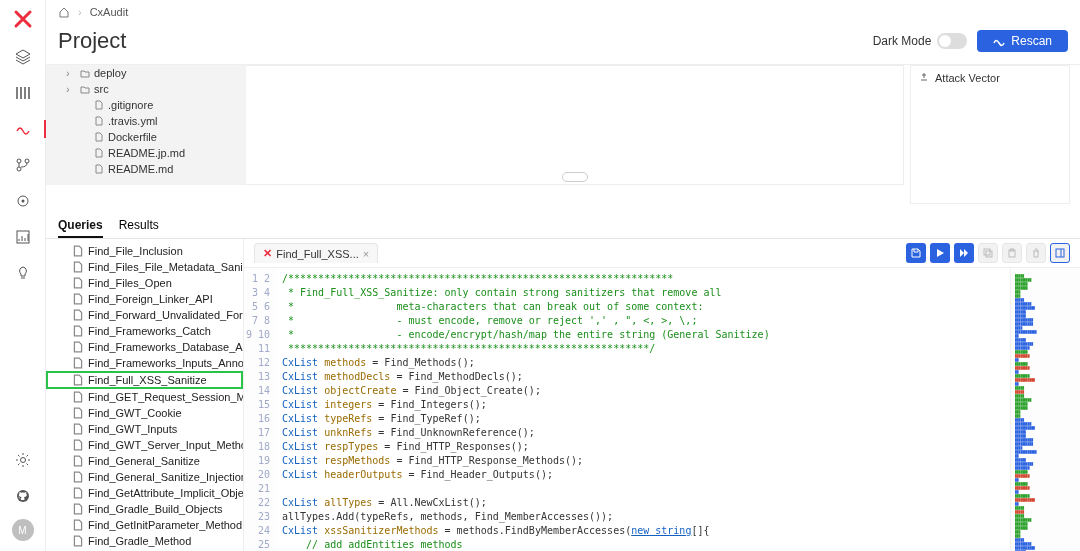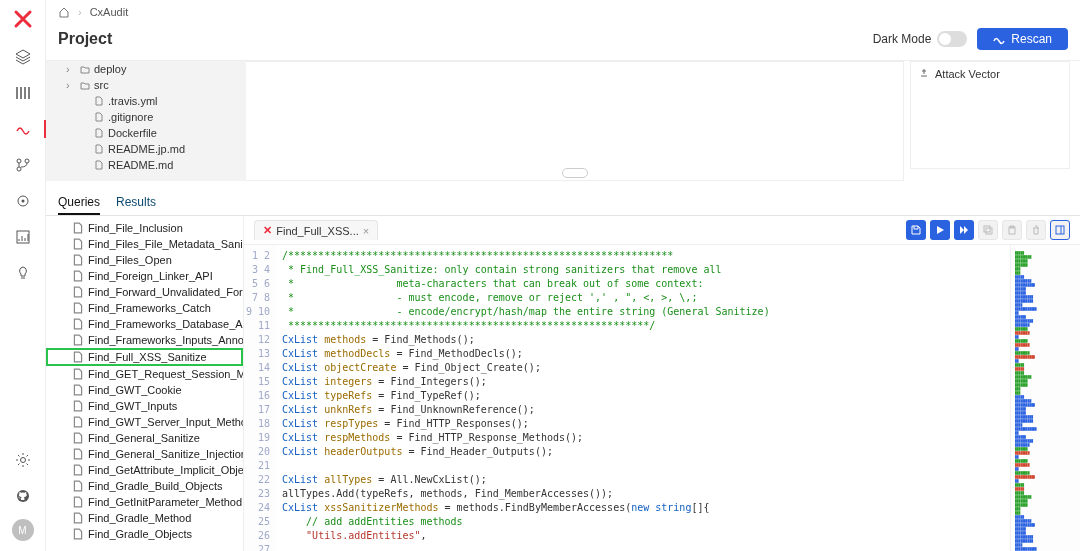--- a/index.html
+++ b/index.html
@@ -27,21 +27,21 @@
   .avatar { width:22px;height:22px;border-radius:50%;background:#bfbfbf;color:#fff;font-size:10px;display:flex;align-items:center;justify-content:center;}
 
   
   .main { flex:1; display:flex; flex-direction:column; min-width:0;}
   .topbar { height:24px; display:flex; align-items:center; padding:0 12px; gap:6px; color:#555; font-size:11px; }
   .topbar .sep { color:#bbb; margin:0 2px;}
   .header {
     display:flex; align-items:center; justify-content:space-between;
     padding: 4px 12px 10px 12px; border-bottom:1px solid #eee;
   }
-  .header h1 { font-size:16px; font-weight:700;}
+  .header h1 { font-size:22px; font-weight:400;}
   .header-right { display:flex; align-items:center; gap:10px;}
   .dm-wrap{display:flex;align-items:center;gap:6px;color:#333;font-size:12px;padding-left:44px;}
   .toggle { width:30px;height:16px;background:#ddd;border-radius:10px;position:relative;}
   .toggle::after{content:'';position:absolute;width:12px;height:12px;border-radius:50%;background:#fff;left:2px;top:2px;}
   .rescan-btn{
     background:#2a62e0;color:#fff;border:none;border-radius:4px;
     padding:4px 16px; display:flex;align-items:center;gap:6px;font-size:12px;cursor:pointer;
   }
 
   
@@ -63,28 +63,28 @@
   .empty-center{
     flex:1; border:1px solid #eee; border-left:none;margin-right:6px;height:120px;
     background:#fff;position:relative;
   }
   .empty-center .handle{
     position:absolute;bottom:2px;left:50%;transform:translateX(-50%);
     width:26px;height:10px;border:1px solid #ccc;border-radius:6px;
     background:#fff;
   }
   .attack-vec{
-    width:160px;border:1px solid #eee;height:108px;margin-right:10px;background:#fff;padding:6px 8px;
+    width:160px;border:1px solid #eee;height:139px;margin-right:10px;background:#fff;padding:6px 8px;
     font-size:11px;color:#333;display:flex;align-items:flex-start;gap:6px;
   }
 
   
   .qtabs { display:flex; gap:16px; padding:10px 12px 0 12px; border-bottom:1px solid #e4e4e4;}
-  .qtab { font-size:12px; padding:4px 0; color:#0c4a6e; cursor:pointer;}
-  .qtab.active { color:#111; border-bottom:2px solid #111; font-weight:400;}
+  .qtab { font-size:12px; padding:4px 0; color:#000000; cursor:pointer;}
+  .qtab.active { color:#111; border-bottom:2px solid #111; font-weight:700;}
 
   
   .lower{flex:1; display:flex; min-height:0;}
   .qlist{
     width:198px; min-width:198px;
     background:#fff;border-right:1px solid #eee; overflow:hidden;
     font-size:11px; padding-top:4px;
   }
   .qlist .qrow{
     display:flex;gap:4px;padding:2px 4px 2px 26px;white-space:nowrap;
@@ -120,21 +120,21 @@
     padding:4px 6px 4px 0; line-height:14px;
   }
   .code{
     flex:1;font-family:Menlo,Consolas,monospace;font-size:10px;
     padding:4px 0 4px 6px; line-height:14px; white-space:pre; overflow:hidden;
     color:#333;
   }
   .c-cmt{color:#1a8f1a;}
   .c-type{color:#1461c3;}
   .c-id{color:#9a6c00;}
-  .c-kw{color:#1461c3;}
+  .c-kw{color:#1461c3;text-decoration:underline;}
   .c-str{color:#b5392e;}
 
   .minimap{
     width:70px; padding:6px 4px; font-family:Menlo,Consolas,monospace;
     font-size:3px; line-height:4px; color:#97a6c7; white-space:pre; overflow:hidden;
     background:#fdfdfd;border-left:1px solid #f0f0f0;
   }
   .minimap span{display:block;}
   .mm-g{color:#2aa02a;}
   .mm-b{color:#2a62e0;}
@@ -252,28 +252,28 @@
           <svg class="doc-ic" width="10" height="10" viewBox="0 0 10 10">
             <path d="M1 3h3l1 1h4v5H1z" fill="none" stroke="#888"></path>
           </svg>
           <span>src</span>
         </div>
         <div class="ft-row indent2">
           <span class="chev"></span>
           <svg class="doc-ic" width="10" height="10" viewBox="0 0 10 10">
             <path d="M2 1h4l2 2v6H2z" fill="none" stroke="#888"></path>
           </svg>
-          <span>.travis.yml</span>
+          <span>.gitignore</span>
         </div>
         <div class="ft-row indent2">
           <span class="chev"></span>
           <svg class="doc-ic" width="10" height="10" viewBox="0 0 10 10">
             <path d="M2 1h4l2 2v6H2z" fill="none" stroke="#888"></path>
           </svg>
-          <span>.gitignore</span>
+          <span>.travis.yml</span>
         </div>
         <div class="ft-row indent2">
           <span class="chev"></span>
           <svg class="doc-ic" width="10" height="10" viewBox="0 0 10 10">
             <path d="M2 1h4l2 2v6H2z" fill="none" stroke="#888"></path>
           </svg>
           <span>Dockerfile</span>
         </div>
         <div class="ft-row indent2">
           <span class="chev"></span>

